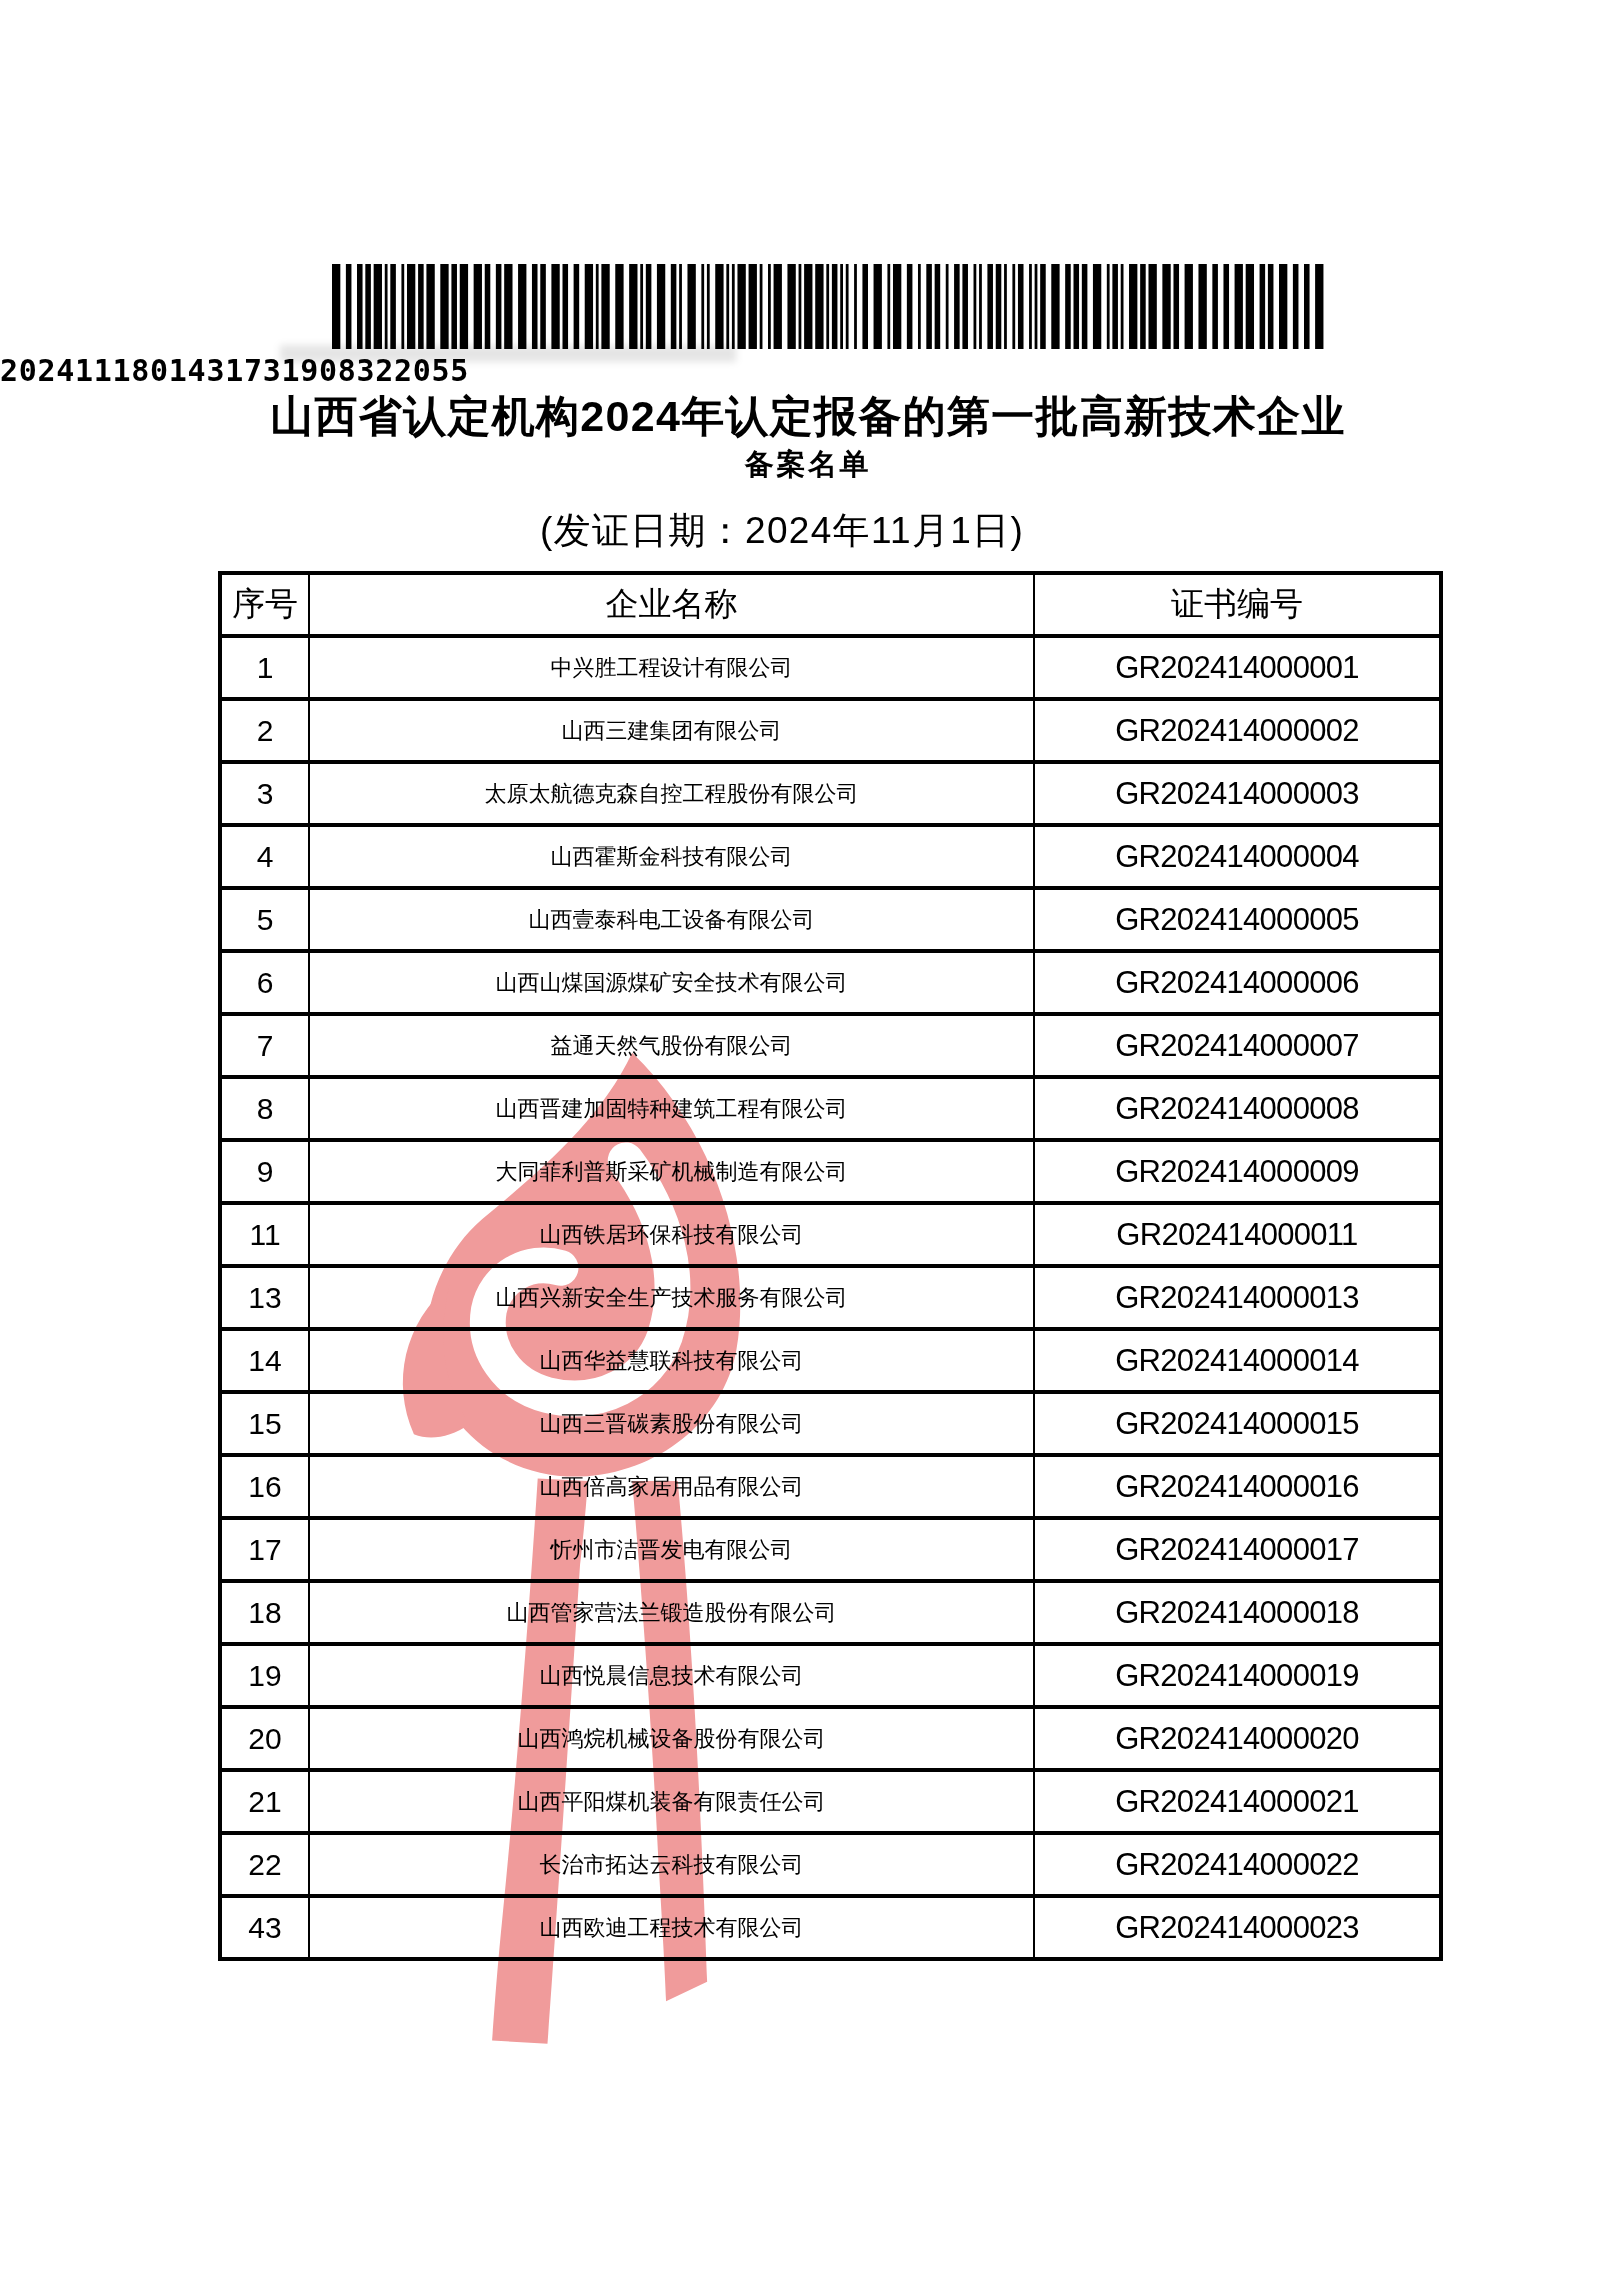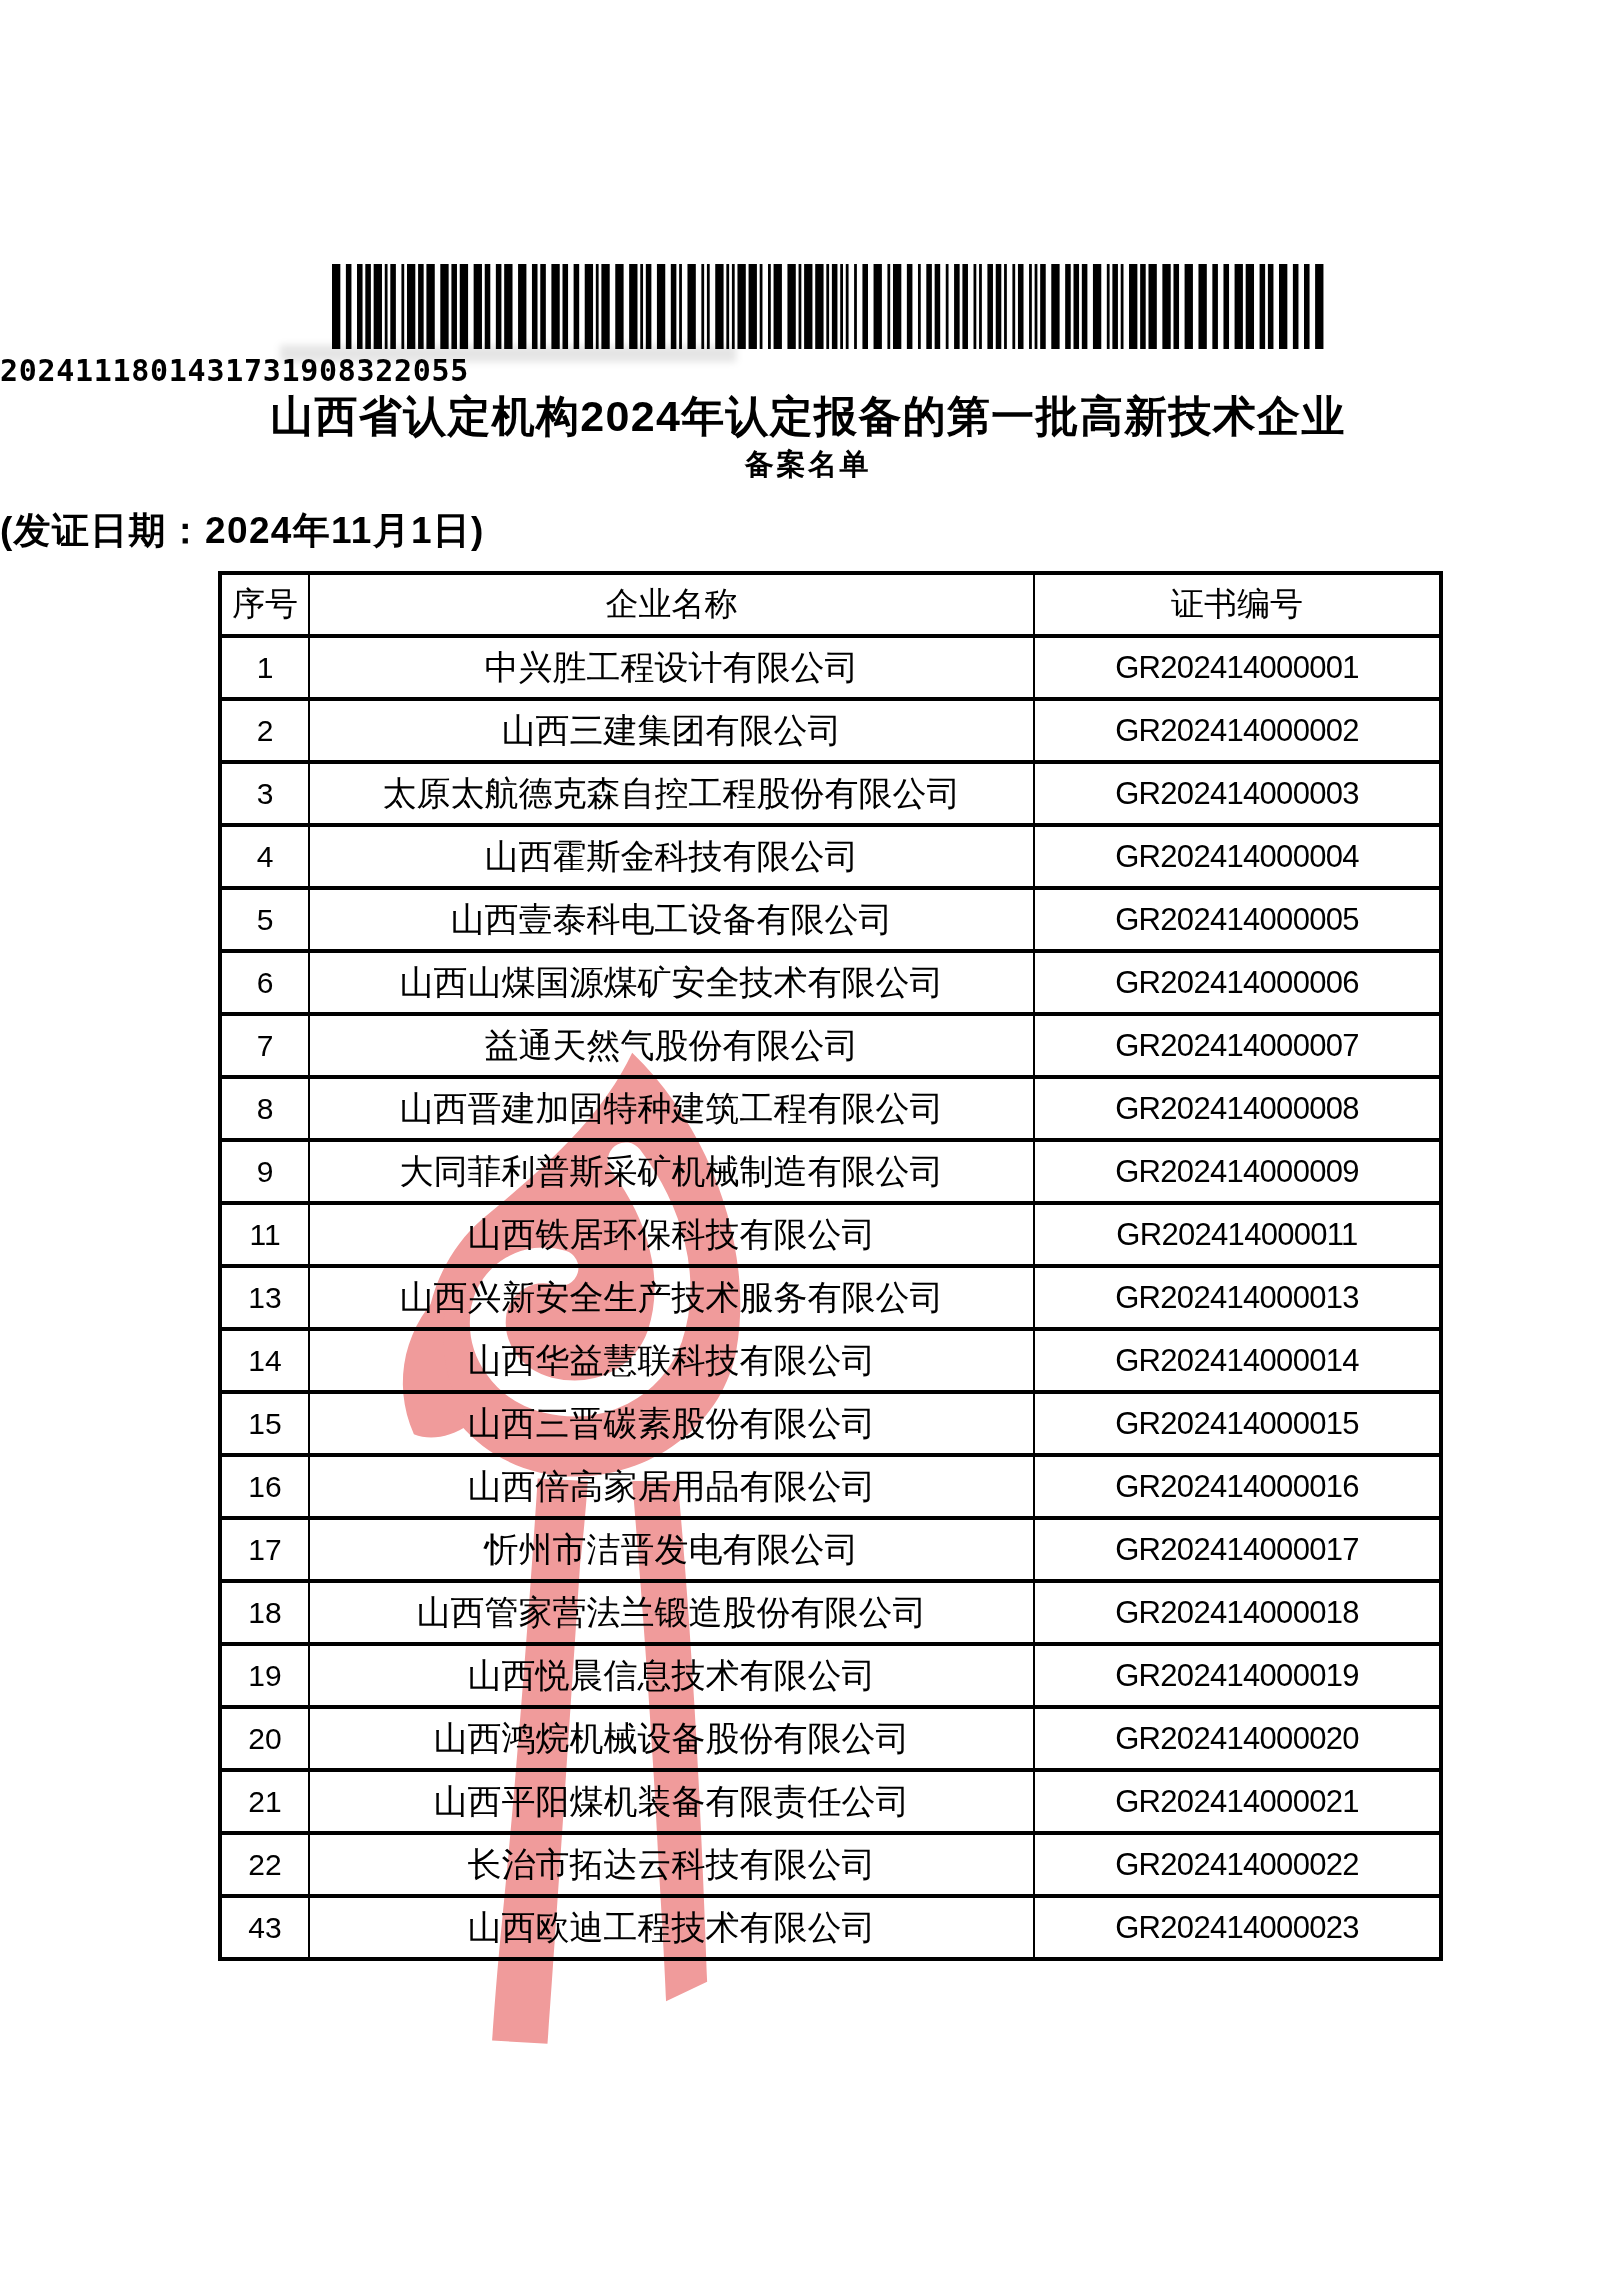--- a/index.html
+++ b/index.html
@@ -67,23 +67,23 @@
     text-align:center;
     font-size:29px;
     font-weight:bold;
     letter-spacing:2.6px;
   }
   .issue-date{
     position:absolute;
     left:0;
     top:506px;
     width:1564px;
-    text-align:left;
+    text-align:center;
     font-size:37px;
-    font-weight:bold;
+    font-weight:normal;
     letter-spacing:1.3px;
   }
   table.list{
     position:absolute;
     left:218px;
     top:571px;
     width:1221px;
     border-collapse:collapse;
     table-layout:fixed;
     background:transparent;
@@ -98,21 +98,21 @@
     overflow:hidden;
     white-space:nowrap;
   }
   table.list{border:4.6px solid #000;}
   table.list tr{height:63px;}
   th.h-index, th.h-name, th.h-cert{
     font-size:33px;
     font-weight:normal;
   }
   td.c-index{font-size:30px;}
-  td.c-name{font-size:34px;}
+  td.c-name{font-size:22px;}
   td.c-cert{
     font-size:31px;
     letter-spacing:-0.7px;
     font-family:"Liberation Sans","DejaVu Sans",sans-serif;
   }
 </style>
 </head>
 <body>
 
 <div class="page">

